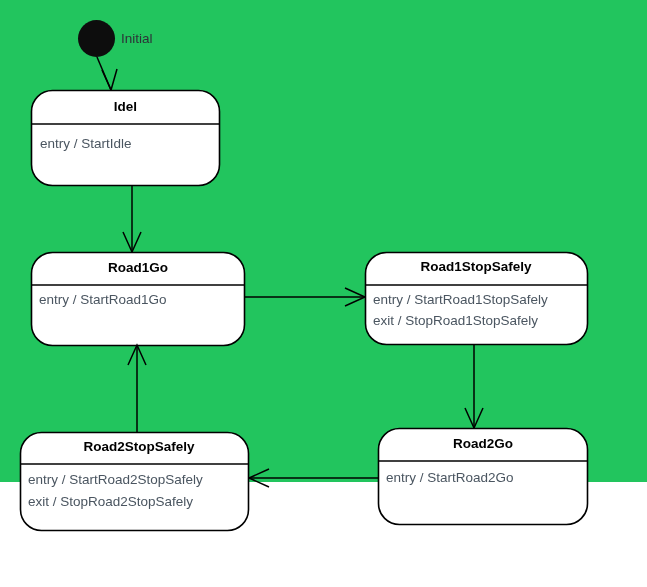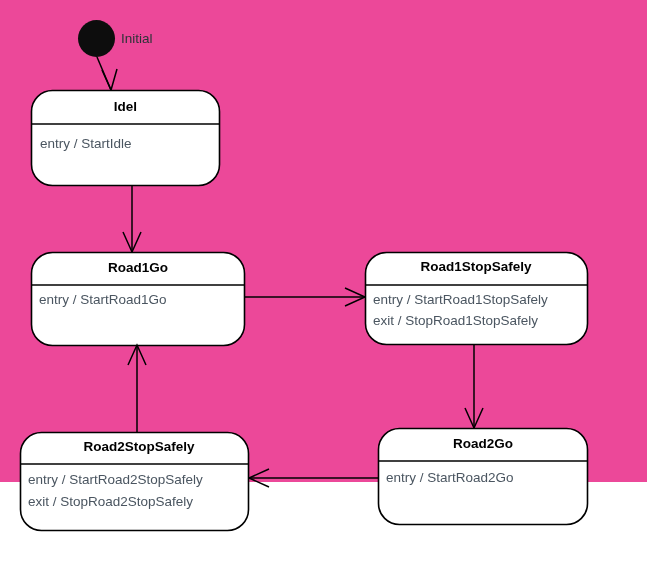--- a/index.html
+++ b/index.html
@@ -10,21 +10,21 @@
   body {
     width: 647px;
     height: 587px;
     overflow: hidden;
     font-family: "Liberation Sans", sans-serif;
   }
   #diagram-root {
     position: relative;
     width: 647px;
     height: 482px;
-    background: #ec4899;
+    background: #22c55e;
     text-decoration: underline;
   }
   svg#state-diagram {
     display: block;
     width: 647px;
     height: 587px;
   }
   .state-box-outline {
     fill: #ffffff;
     stroke: #000000;

